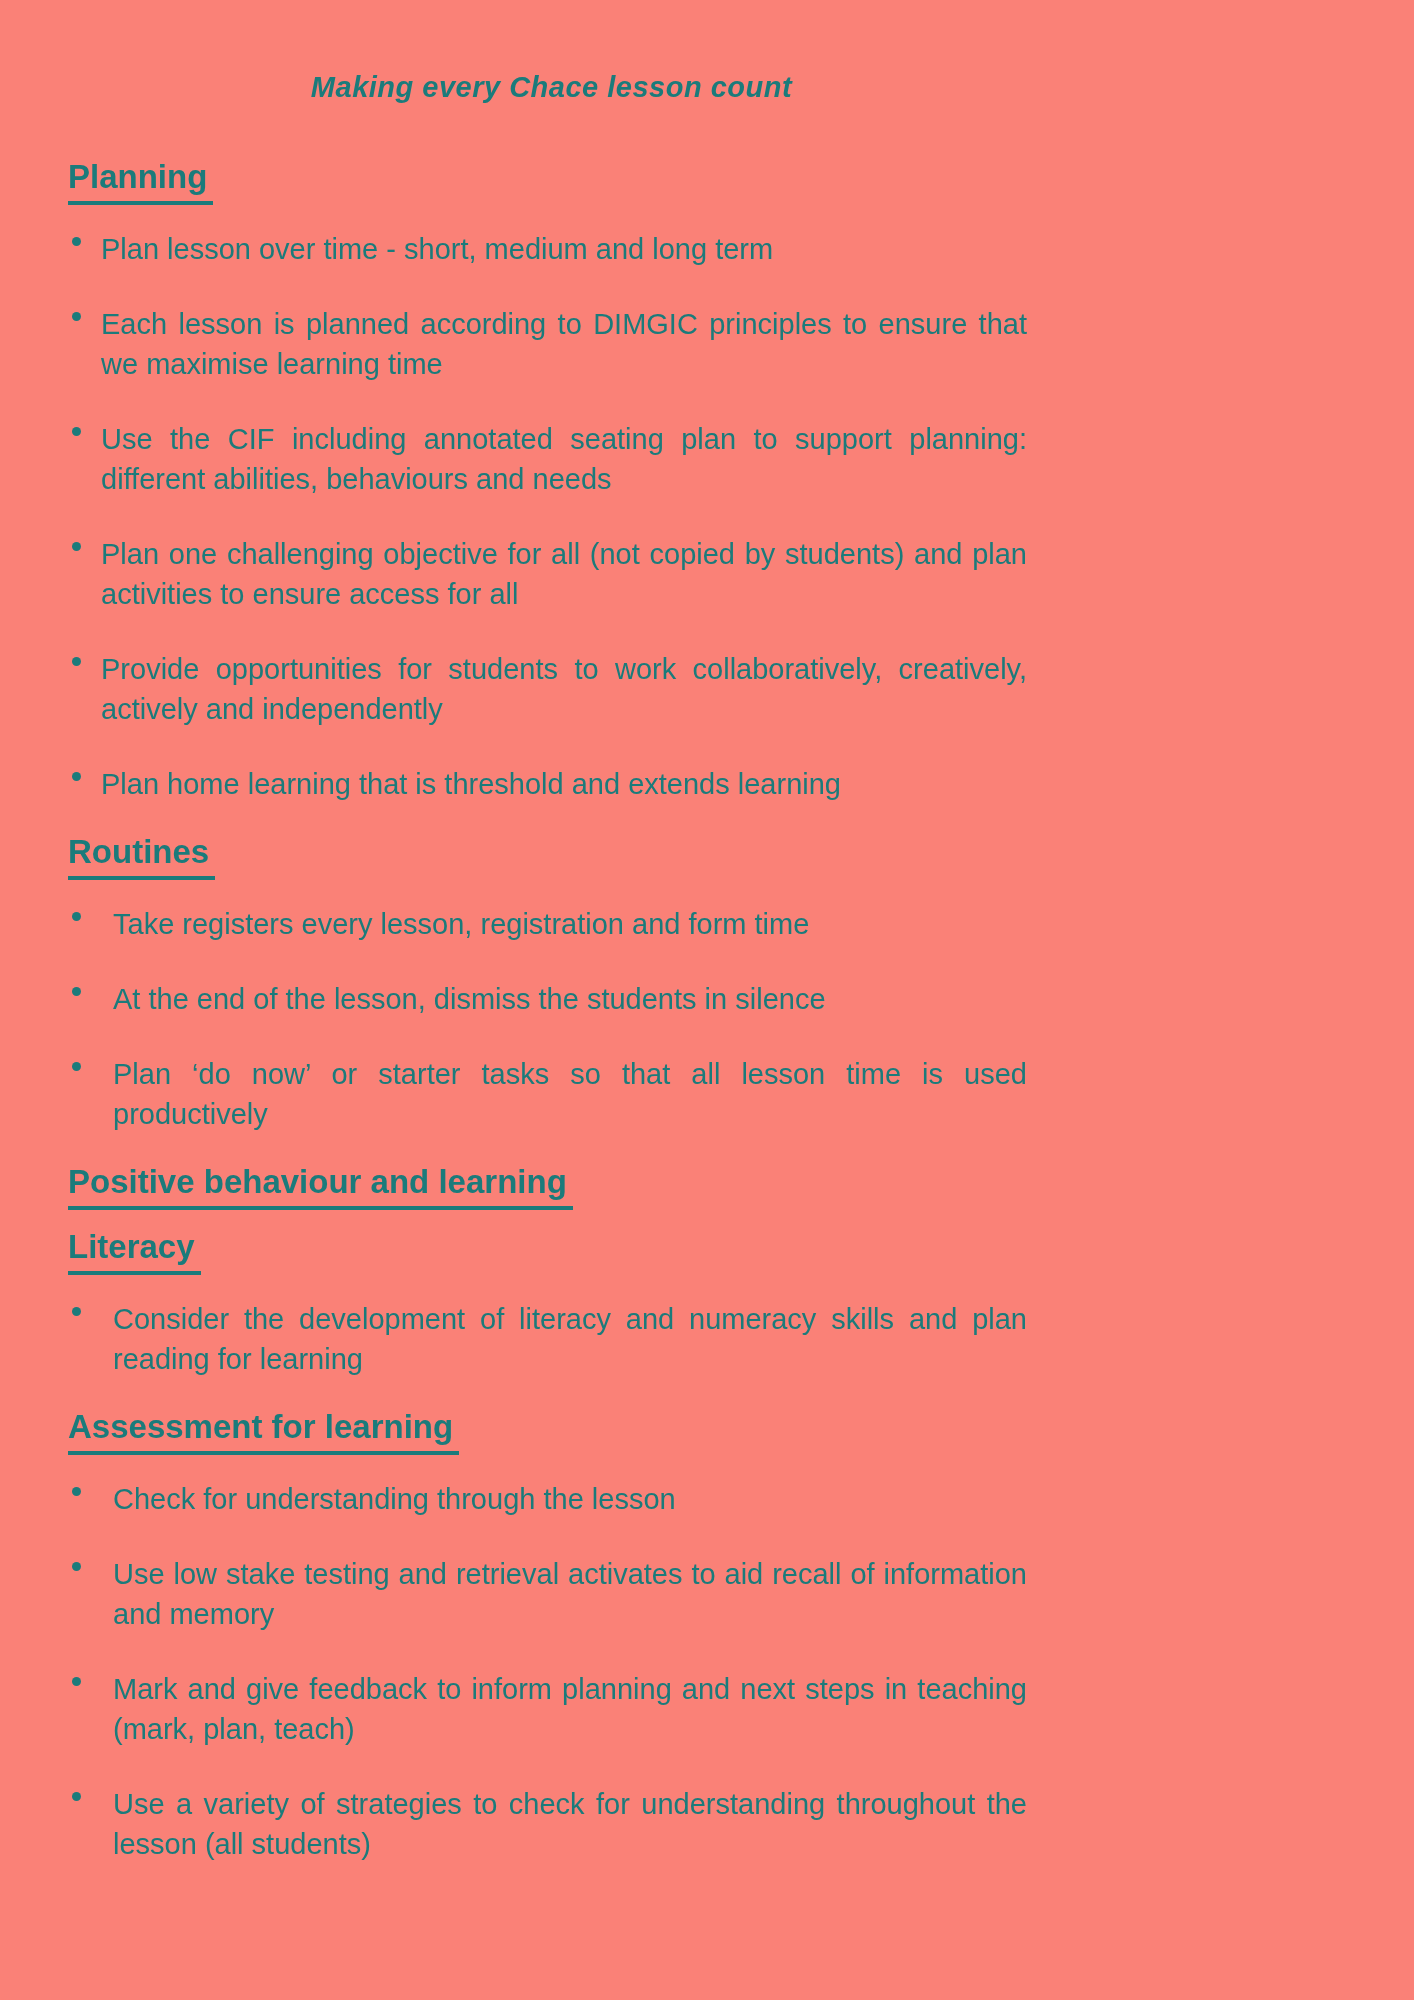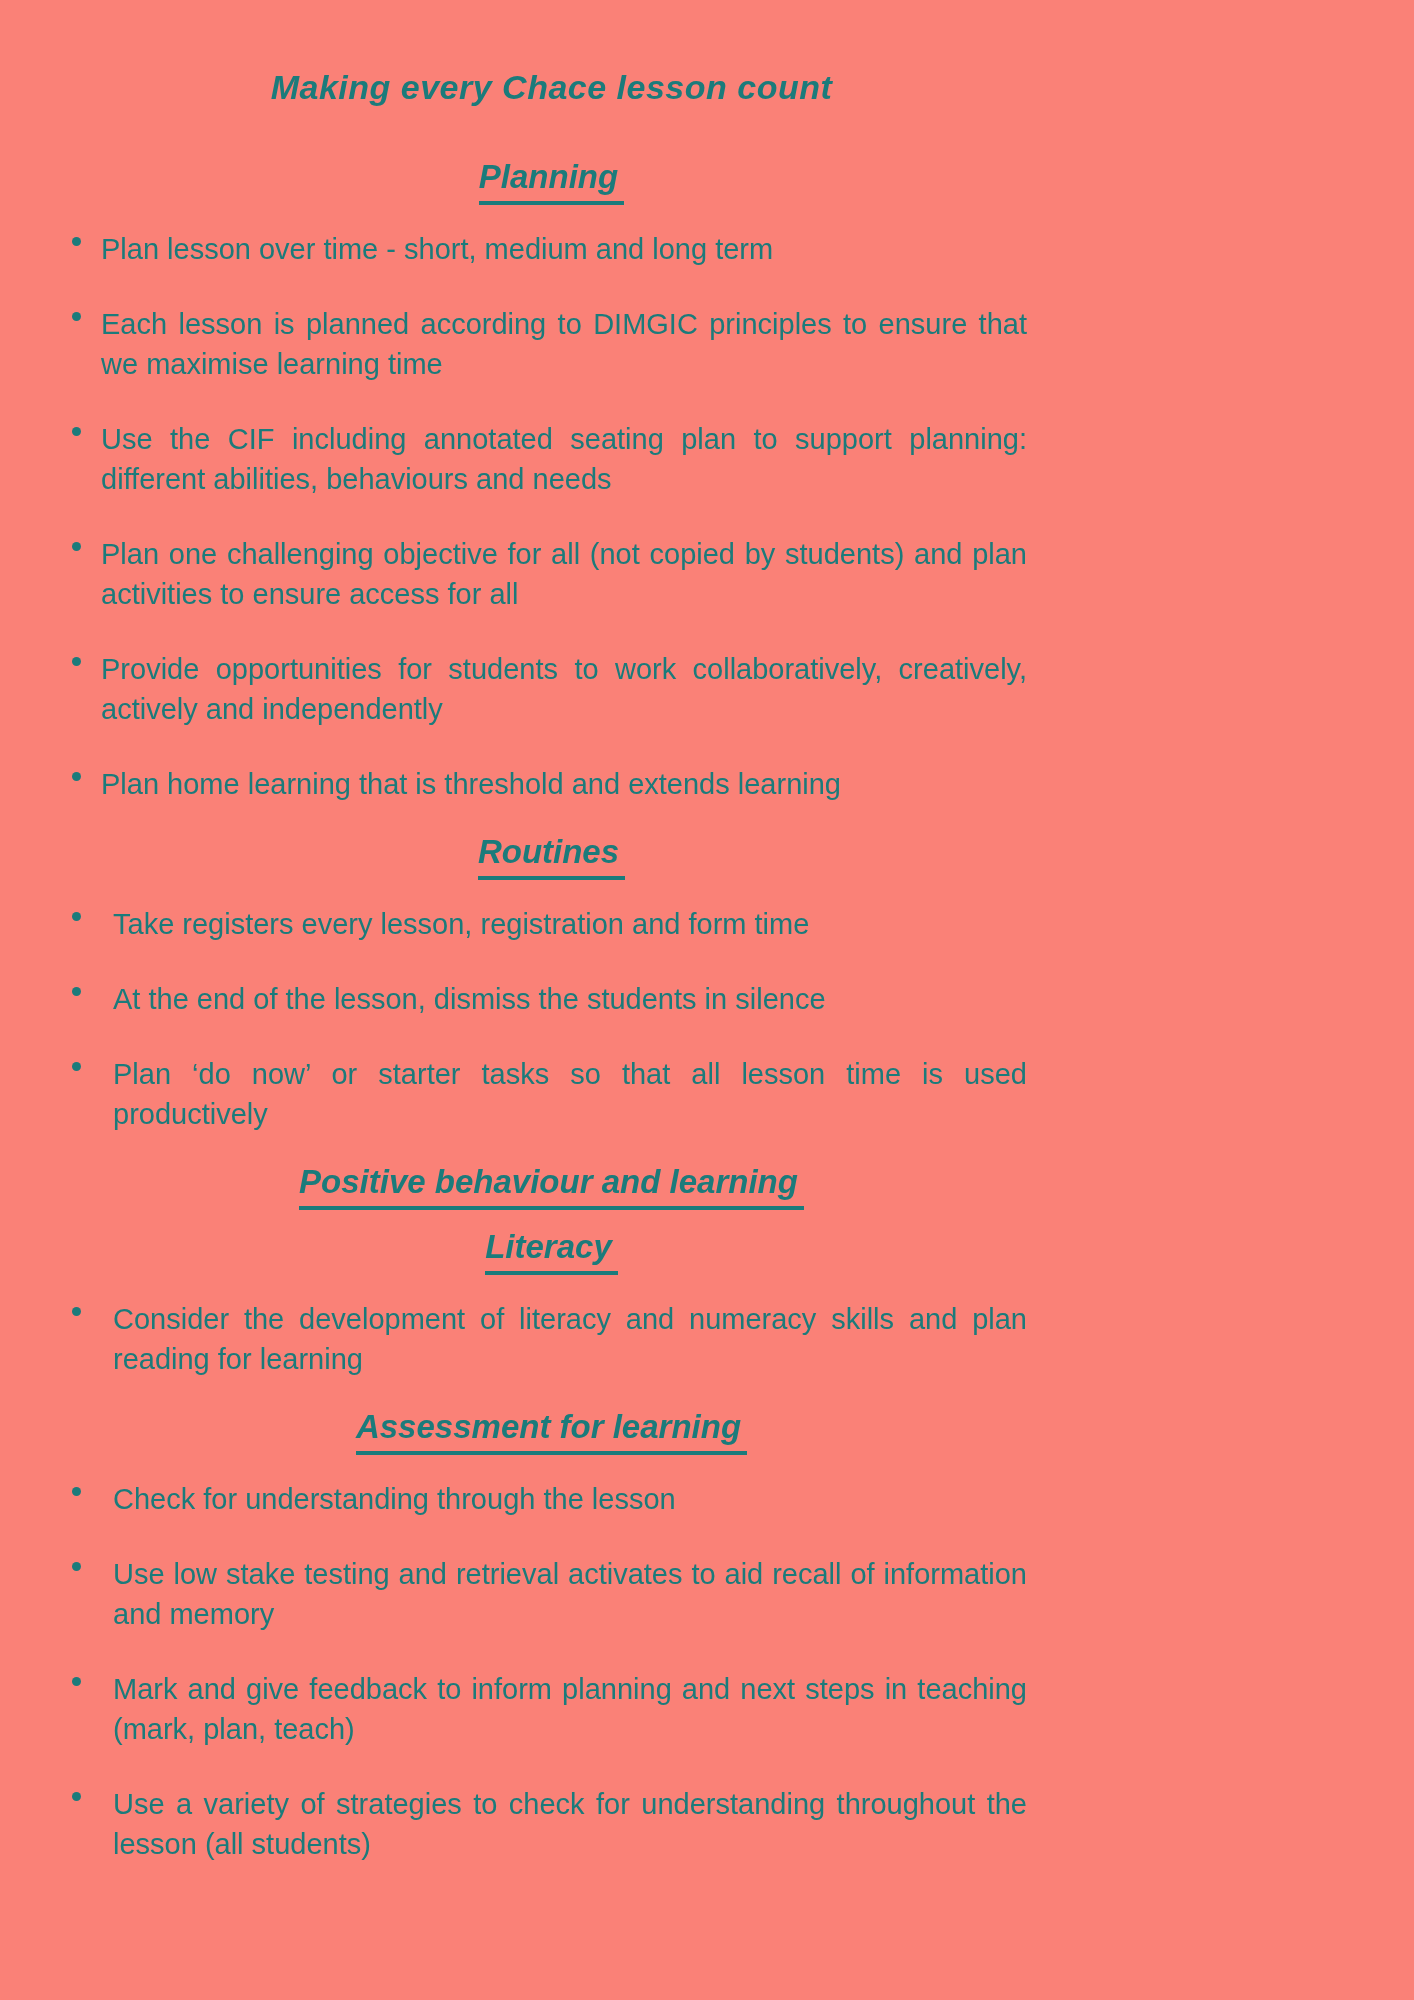--- a/index.html
+++ b/index.html
@@ -18,33 +18,31 @@
   }
   .content {
     width: 967px;
     margin-left: 68px;
     padding-top: 56px;
   }
   .titles { margin: 0 0 38px 0; }
   .doc-title {
     margin: 0;
     text-align: center;
-    font-size: 34px;
+    font-size: 29px;
     line-height: 62px;
     font-weight: bold;
     font-style: italic;
     letter-spacing: 0.5px;
   }
   .section-heading {
     margin: 0 0 16px 0;
     font-size: 33px;
     line-height: 42px;
     font-weight: bold;
-    font-style: italic;
-    text-align: center;
   }
   .section-heading .u {
     display: inline-block;
     border-bottom: 4px solid currentColor;
     padding-bottom: 3px;
     padding-right: 6px;
   }
   ul.bullet-list {
     list-style: none;
     margin: 0;

